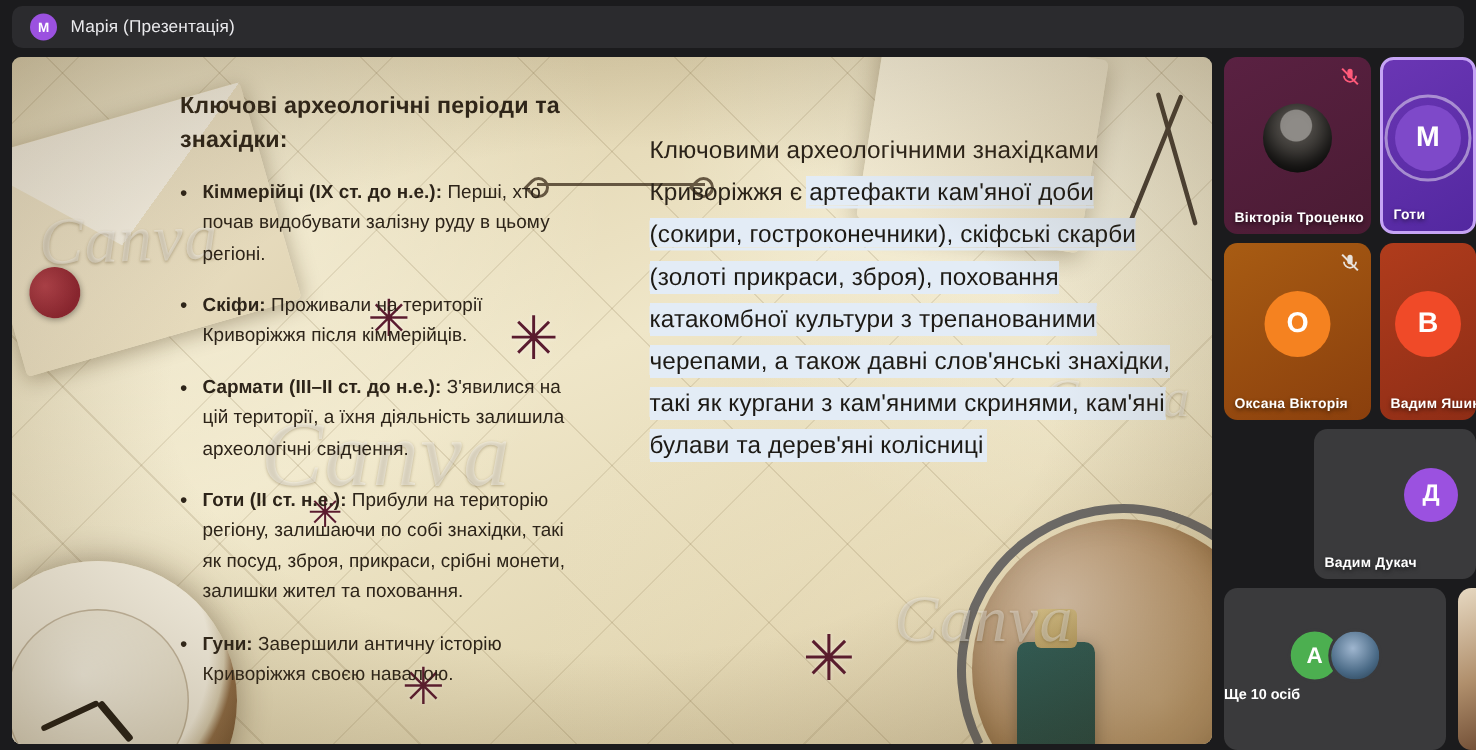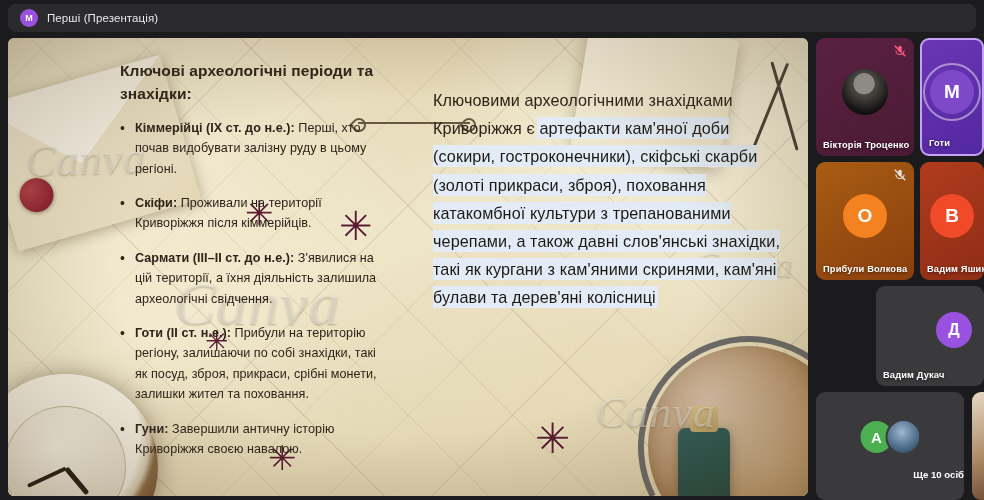--- a/index.html
+++ b/index.html
@@ -227,37 +227,37 @@
   }
   .others-avatars .av {
     width: 36px; height: 36px; border-radius: 50%;
     display: flex; align-items: center; justify-content: center;
     font-size: 15px; font-weight: bold; color: #fff;
     border: 2px solid #3a3a3c;
   }
   .others-avatars .av:nth-child(2) { margin-left: -9px; }
   .others-label {
     position: absolute; left: 0; right: 0; top: 61%;
-    text-align: right; font-size: 9.6px; font-weight: bold; color: #fff; margin-top: 11px;
+    text-align: left; font-size: 9.6px; font-weight: bold; color: #fff;
   }
   .daryna-av {
     position: absolute; right: 12px; top: 44%; transform: translateY(-50%);
     width: 36px; height: 36px; border-radius: 50%;
     background: #9b51e0; color: #fff; font-size: 16px; font-weight: bold;
     display: flex; align-items: center; justify-content: center;
   }
 </style>
 </head>
 <body>
 
 <div id="app">
 
   <div class="topbar">
     <div class="topbar-avatar">M</div>
-    <div class="topbar-title">Перші (Презентація)</div>
+    <div class="topbar-title">Марія (Презентація)</div>
   </div>
 
   <div class="stage">
     <div class="slide">
 
       <div class="prop envelope"></div>
       <div class="prop watch">
         <div class="watch-face">
           <div class="hand h"></div>
           <div class="hand m"></div>
@@ -318,21 +318,21 @@
       <div class="tile-name">Готи</div>
     </div>
 
     <div class="tile" id="t-oksana">
       <div class="tile-avatar" style="background:#f58220">О</div>
       <svg class="mic-off" viewBox="0 0 24 24">
         <path d="M12 3a3 3 0 0 1 3 3v5a3 3 0 0 1-3 3 3 3 0 0 1-3-3V6a3 3 0 0 1 3-3z" fill="#e8e2dc"></path>
         <path d="M5 11a7 7 0 0 0 14 0" stroke="#e8e2dc" stroke-width="2" fill="none"></path>
         <path d="M3 3l18 18" stroke="#e8e2dc" stroke-width="2.4"></path>
       </svg>
-      <div class="tile-name">Прибули Волкова</div>
+      <div class="tile-name">Оксана Вікторія</div>
     </div>
 
     <div class="tile" id="t-vadym">
       <div class="tile-avatar" style="background:#f04a28">В</div>
       <div class="tile-name">Вадим Яшин</div>
     </div>
 
     <div class="tile" id="t-daryna">
       <div class="daryna-av">Д</div>
       <div class="tile-name">Вадим Дукач</div>

